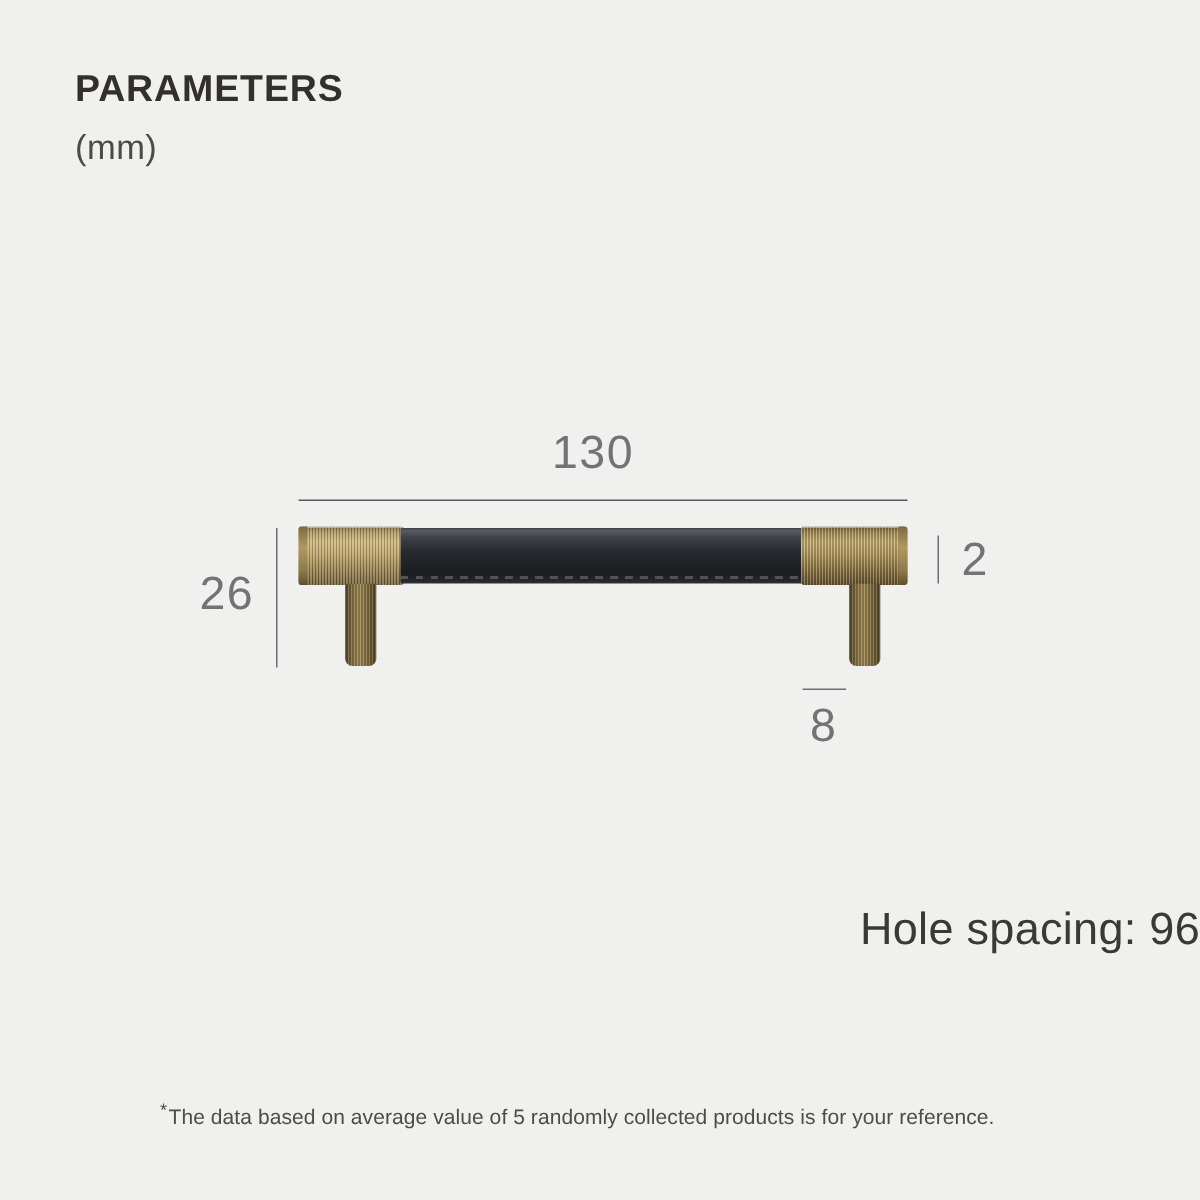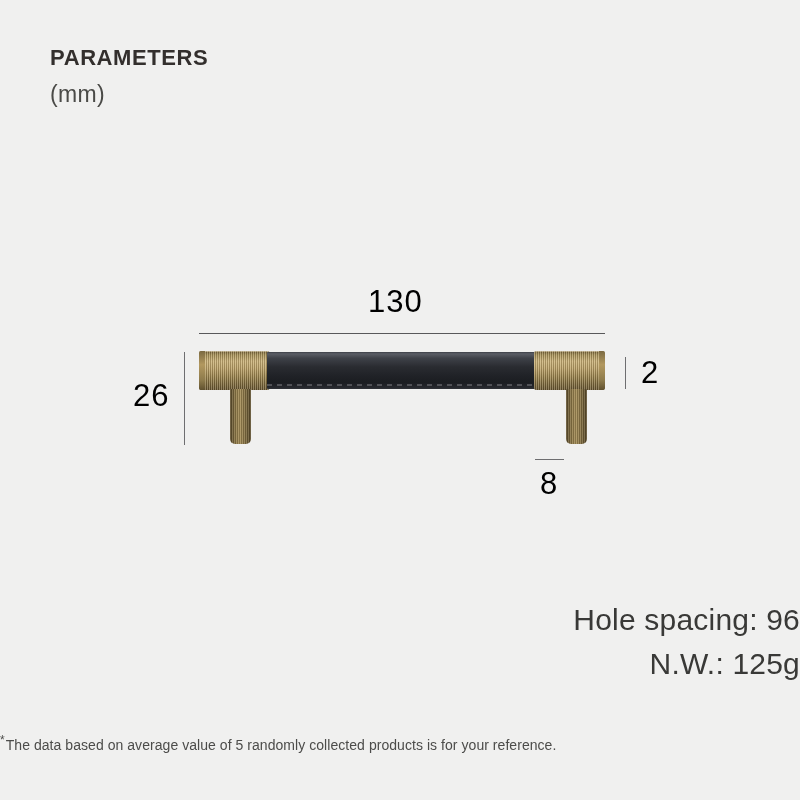--- a/index.html
+++ b/index.html
@@ -16,21 +16,21 @@
     position: relative;
   }
 
   
   #header-block {
     position: absolute;
     left: 50px;
     top: 46px;
   }
   #title-parameters {
-    font-size: 22px;
+    font-size: 25px;
     font-weight: bold;
     letter-spacing: 0.6px;
     color: #332f2d;
     line-height: 1.1;
     margin: 0;
   }
   #title-units {
     font-size: 23px;
     font-weight: 400;
     color: #4a4a47;
@@ -46,21 +46,21 @@
     top: 0;
     width: 800px;
     height: 800px;
     pointer-events: none;
   }
 
   .dim-label {
     position: absolute;
     font-size: 31px;
     font-weight: 300;
-    color: #000000;
+    color: #737373;
     letter-spacing: 1px;
     white-space: nowrap;
   }
 
   
   #dim-130-label {
     left: 368px;
     top: 284px;
   }
   #dim-130-line {
@@ -236,21 +236,21 @@
     line-height: 1.48;
     letter-spacing: 0.2px;
   }
 
   
   #footnote {
     position: absolute;
     left: 0;
     top: 733px;
     width: 663px;
-    text-align: left;
+    text-align: right;
     font-size: 14px;
     color: #4c4c4a;
     letter-spacing: 0.05px;
   }
   #footnote-asterisk {
     vertical-align: super;
     font-size: 12px;
     margin-right: 1px;
   }
 </style>
@@ -286,18 +286,17 @@
     <div class="brass-cap" id="brass-cap-right">
       <div class="cap-endface"></div>
     </div>
     <div class="handle-post" id="handle-post-left"></div>
     <div class="handle-post" id="handle-post-right"></div>
   </div>
 </div>
 
 <div id="spec-block">
   <div class="spec-line">Hole spacing: 96</div>
-  <div class="spec-line">N.W.: 125g</div>
 </div>
 
 <div id="footnote">
   <span id="footnote-asterisk">*</span><span>The data based on average value of 5 randomly collected products is for your reference.</span>
 </div>
 
 </body></html>

